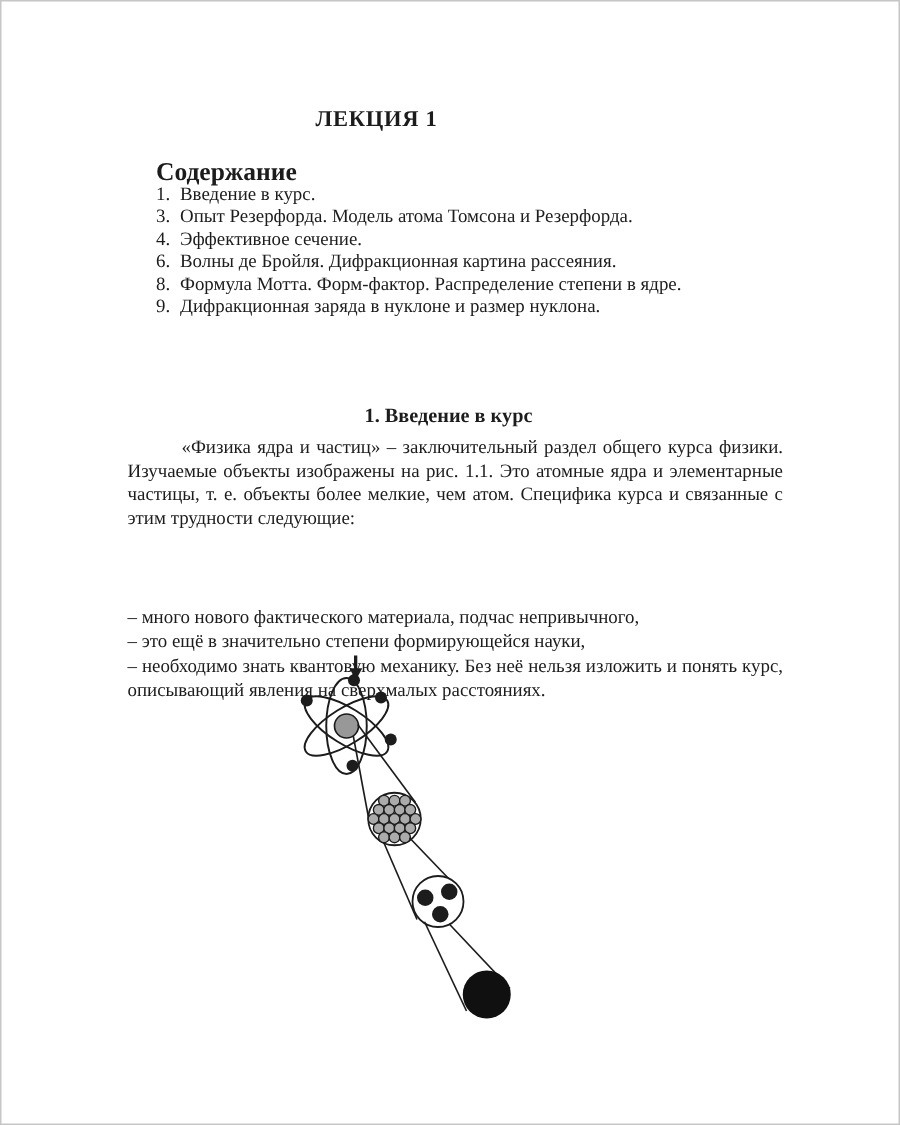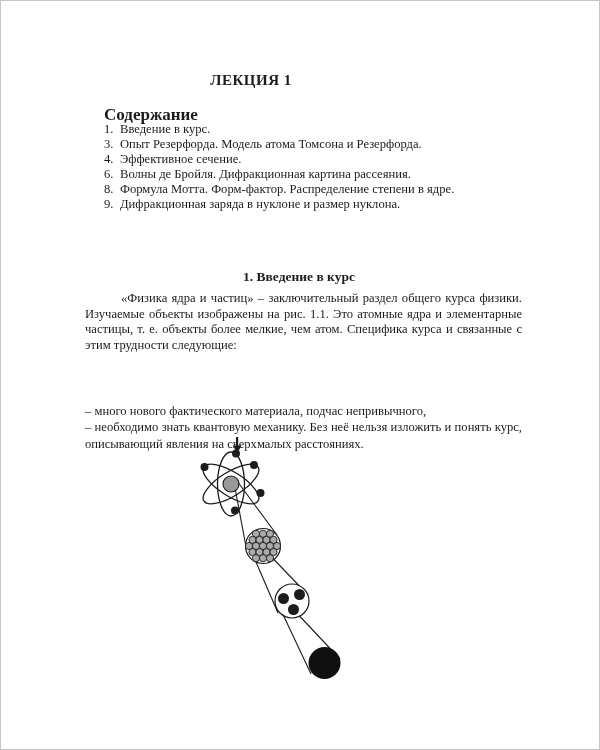--- a/index.html
+++ b/index.html
@@ -95,20 +95,21 @@
       <li><span class="num">9.</span><span>Дифракционная заряда в нуклоне и размер нуклона.</span></li>
     </ol>
   </div>
 
   <h2 class="section-heading">1. Введение в курс</h2>
 
   <p class="lead-paragraph">«Физика ядра и частиц» – заключительный раздел общего курса физики. Изучаемые объекты изображены на рис. 1.1. Это атомные ядра и элементарные частицы, т. е. объекты более мелкие, чем атом. Специфика курса и связанные с этим трудности следующие:</p>
 
   <div class="bullet-list">
     <p>– много нового фактического материала, подчас непривычного,</p>
+    <p>– это ещё в значительно степени формирующейся науки,</p>
     <p>– необходимо знать квантовую механику. Без неё нельзя изложить и понять курс, описывающий явления на сверхмалых расстояниях.</p>
   </div>
 
   <div class="figure">
     <svg width="600" height="300" viewBox="0 420 600 300">
 
       <g fill="#1c1c1c">
         <rect x="235" y="436" width="2.2" height="10"></rect>
         <polygon points="232,444.5 240.5,444.5 236.2,452.5"></polygon>
       </g>

